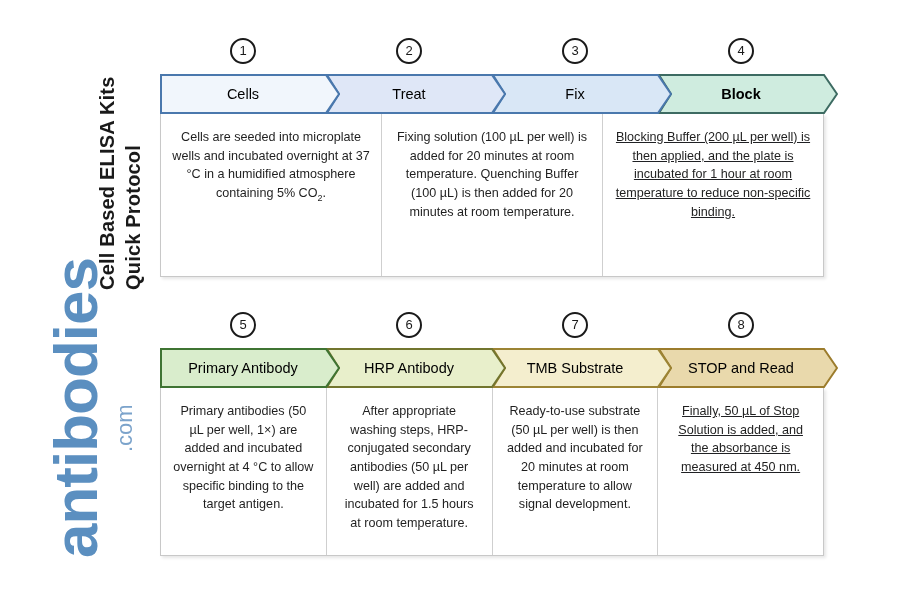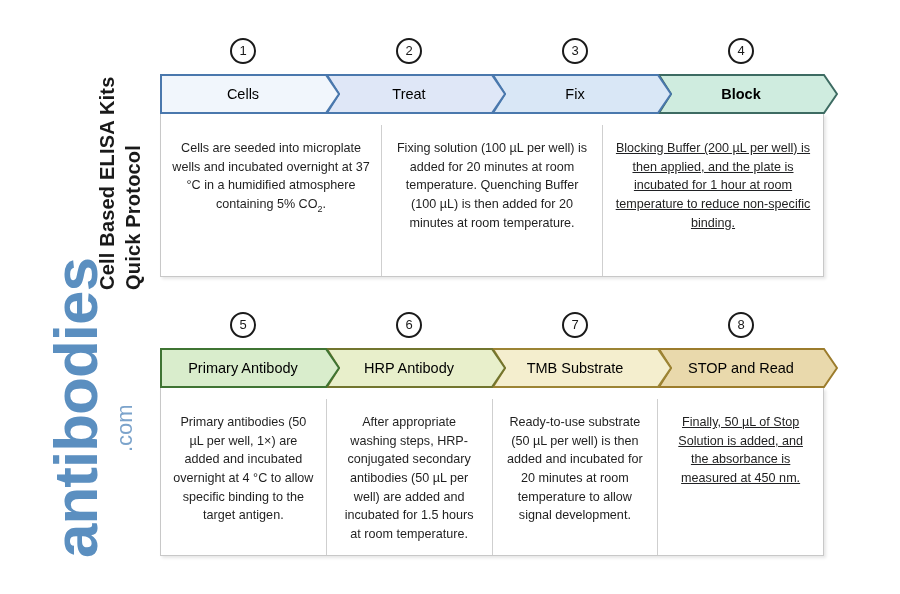--- a/index.html
+++ b/index.html
@@ -144,21 +144,20 @@
   #body-row-2 { top: 388px; height: 168px; }
 
   .body-cell {
     flex: 1 1 0;
     box-sizing: border-box;
     border-right: 1px solid #cfcfcf;
     padding: 14px 11px 10px 11px;
     display: flex;
     align-items: flex-start;
     justify-content: center;
-    margin-top: 11px;
   }
   .body-cell:last-child { border-right: none; text-decoration: underline; }
   .body-cell p {
     margin: 0;
     font-size: 12.6px;
     line-height: 1.48;
     text-align: center;
     color: #1f1f1f;
   }
   sub { font-size: 9px; }

